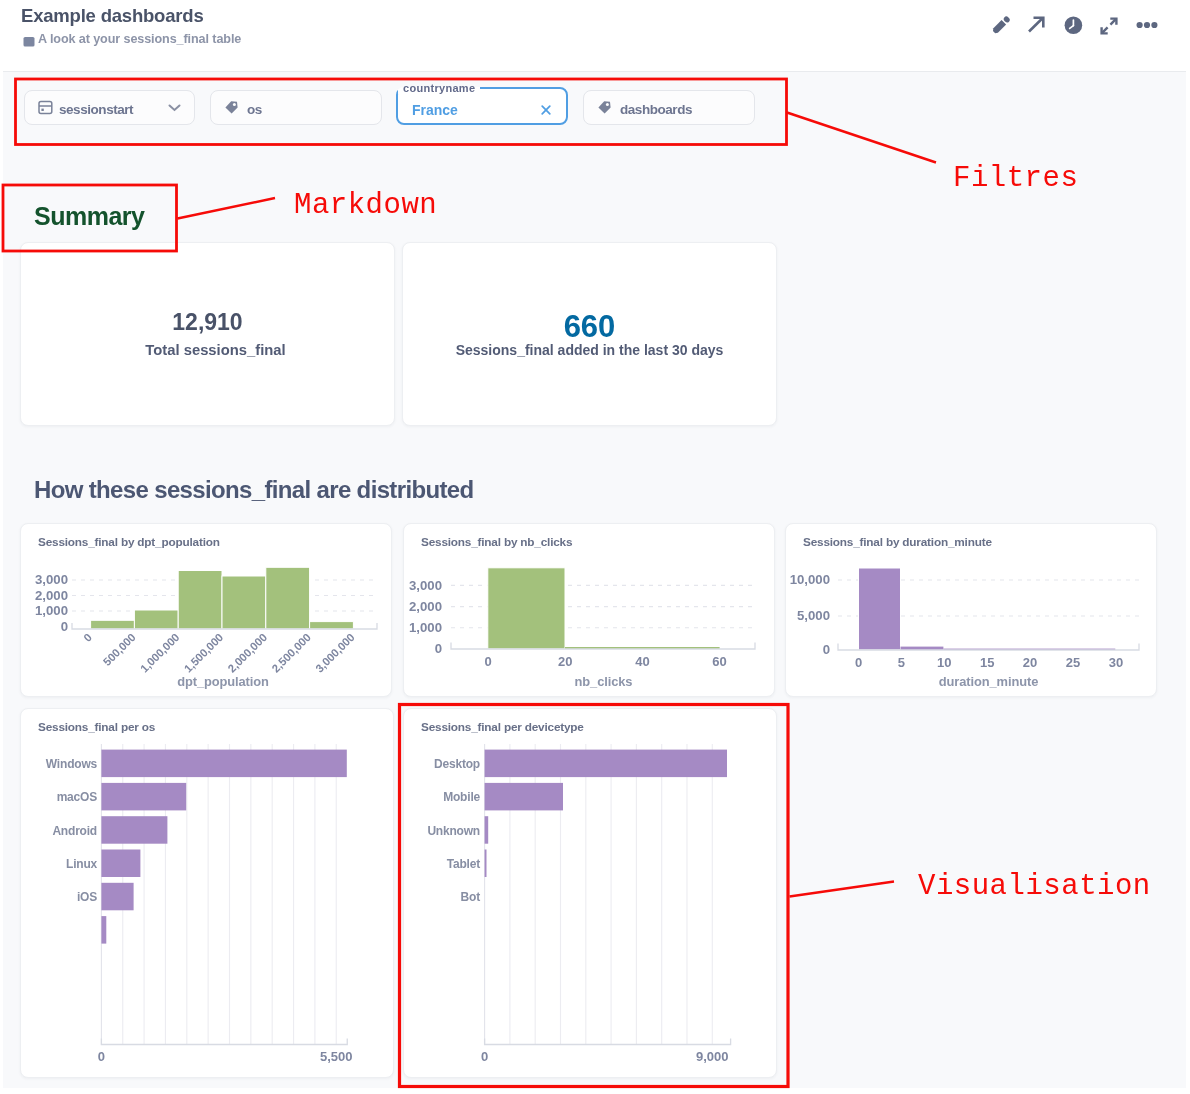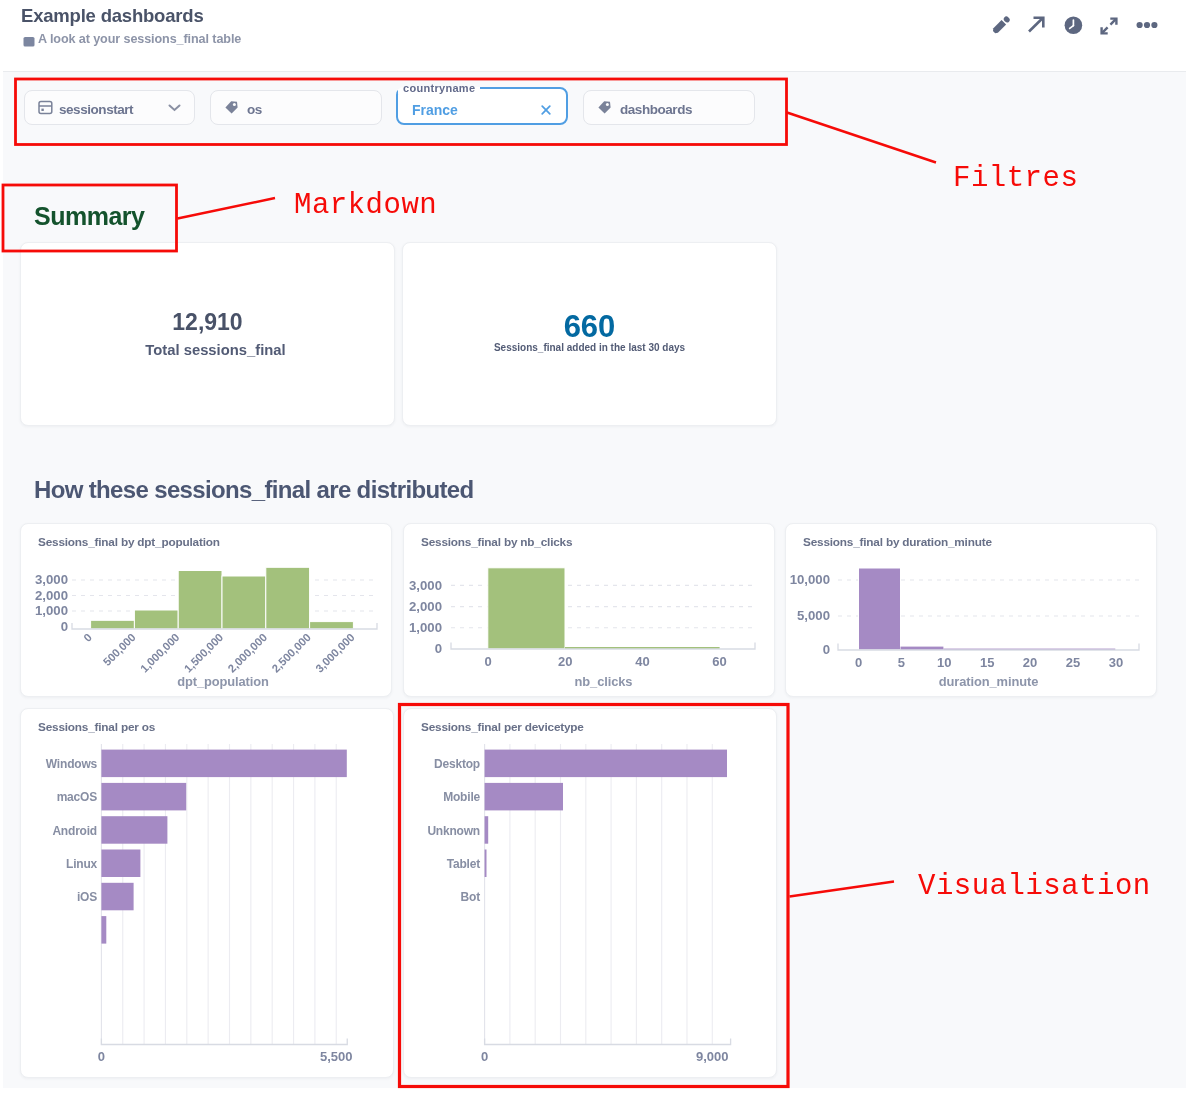--- a/index.html
+++ b/index.html
@@ -64,21 +64,21 @@
 
   <div class="abs" style="left:34px; top:202px; font-size:25px; font-weight:bold; color:#14532d; letter-spacing:-0.5px;">Summary</div>
 
   <div class="card" style="left:20px; top:242px; width:375px; height:184px;">
     <div style="position:absolute; left:0; right:0; top:305px; text-align:center;"></div>
     <div style="position:absolute; left:0; right:0; top:66px; text-align:center; font-size:23px; font-weight:bold; color:#495268;">12,910</div>
     <div style="position:absolute; left:16px; right:0; top:98.5px; text-align:center; font-size:14.8px; font-weight:bold; color:#525b75;">Total sessions_final</div>
   </div>
   <div class="card" style="left:402px; top:242px; width:375px; height:184px;">
     <div style="position:absolute; left:0; right:0; top:66px; text-align:center; font-size:31px; font-weight:bold; color:#0369a1;">660</div>
-    <div style="position:absolute; left:0; right:0; top:98.5px; text-align:center; font-size:10px; font-weight:bold; color:#525b75;">Sessions_final added in the last 30 days</div>
+    <div style="position:absolute; left:0; right:0; top:98.5px; text-align:center; font-size:14px; font-weight:bold; color:#525b75;">Sessions_final added in the last 30 days</div>
   </div>
 
   <div class="abs" style="left:34px; top:476px; font-size:24px; font-weight:bold; color:#4c5773; letter-spacing:-0.65px;">How these sessions_final are distributed</div>
 
   <div class="card" id="cardA" style="left:20px; top:523px; width:372px; height:174px;">
       <svg width="372" height="174" viewBox="0 0 372 174" style="position:absolute;left:0;top:0;">
 <text x="17" y="21.5" font-size="11.8" font-weight="bold" fill="#687088" letter-spacing="-0.2">Sessions_final by dpt_population</text>
 <text x="47" y="60.3" font-size="13.2" font-weight="bold" fill="#7e86a0" text-anchor="end">3,000</text>
 <text x="47" y="75.8" font-size="13.2" font-weight="bold" fill="#7e86a0" text-anchor="end">2,000</text>
 <text x="47" y="91.3" font-size="13.2" font-weight="bold" fill="#7e86a0" text-anchor="end">1,000</text>

